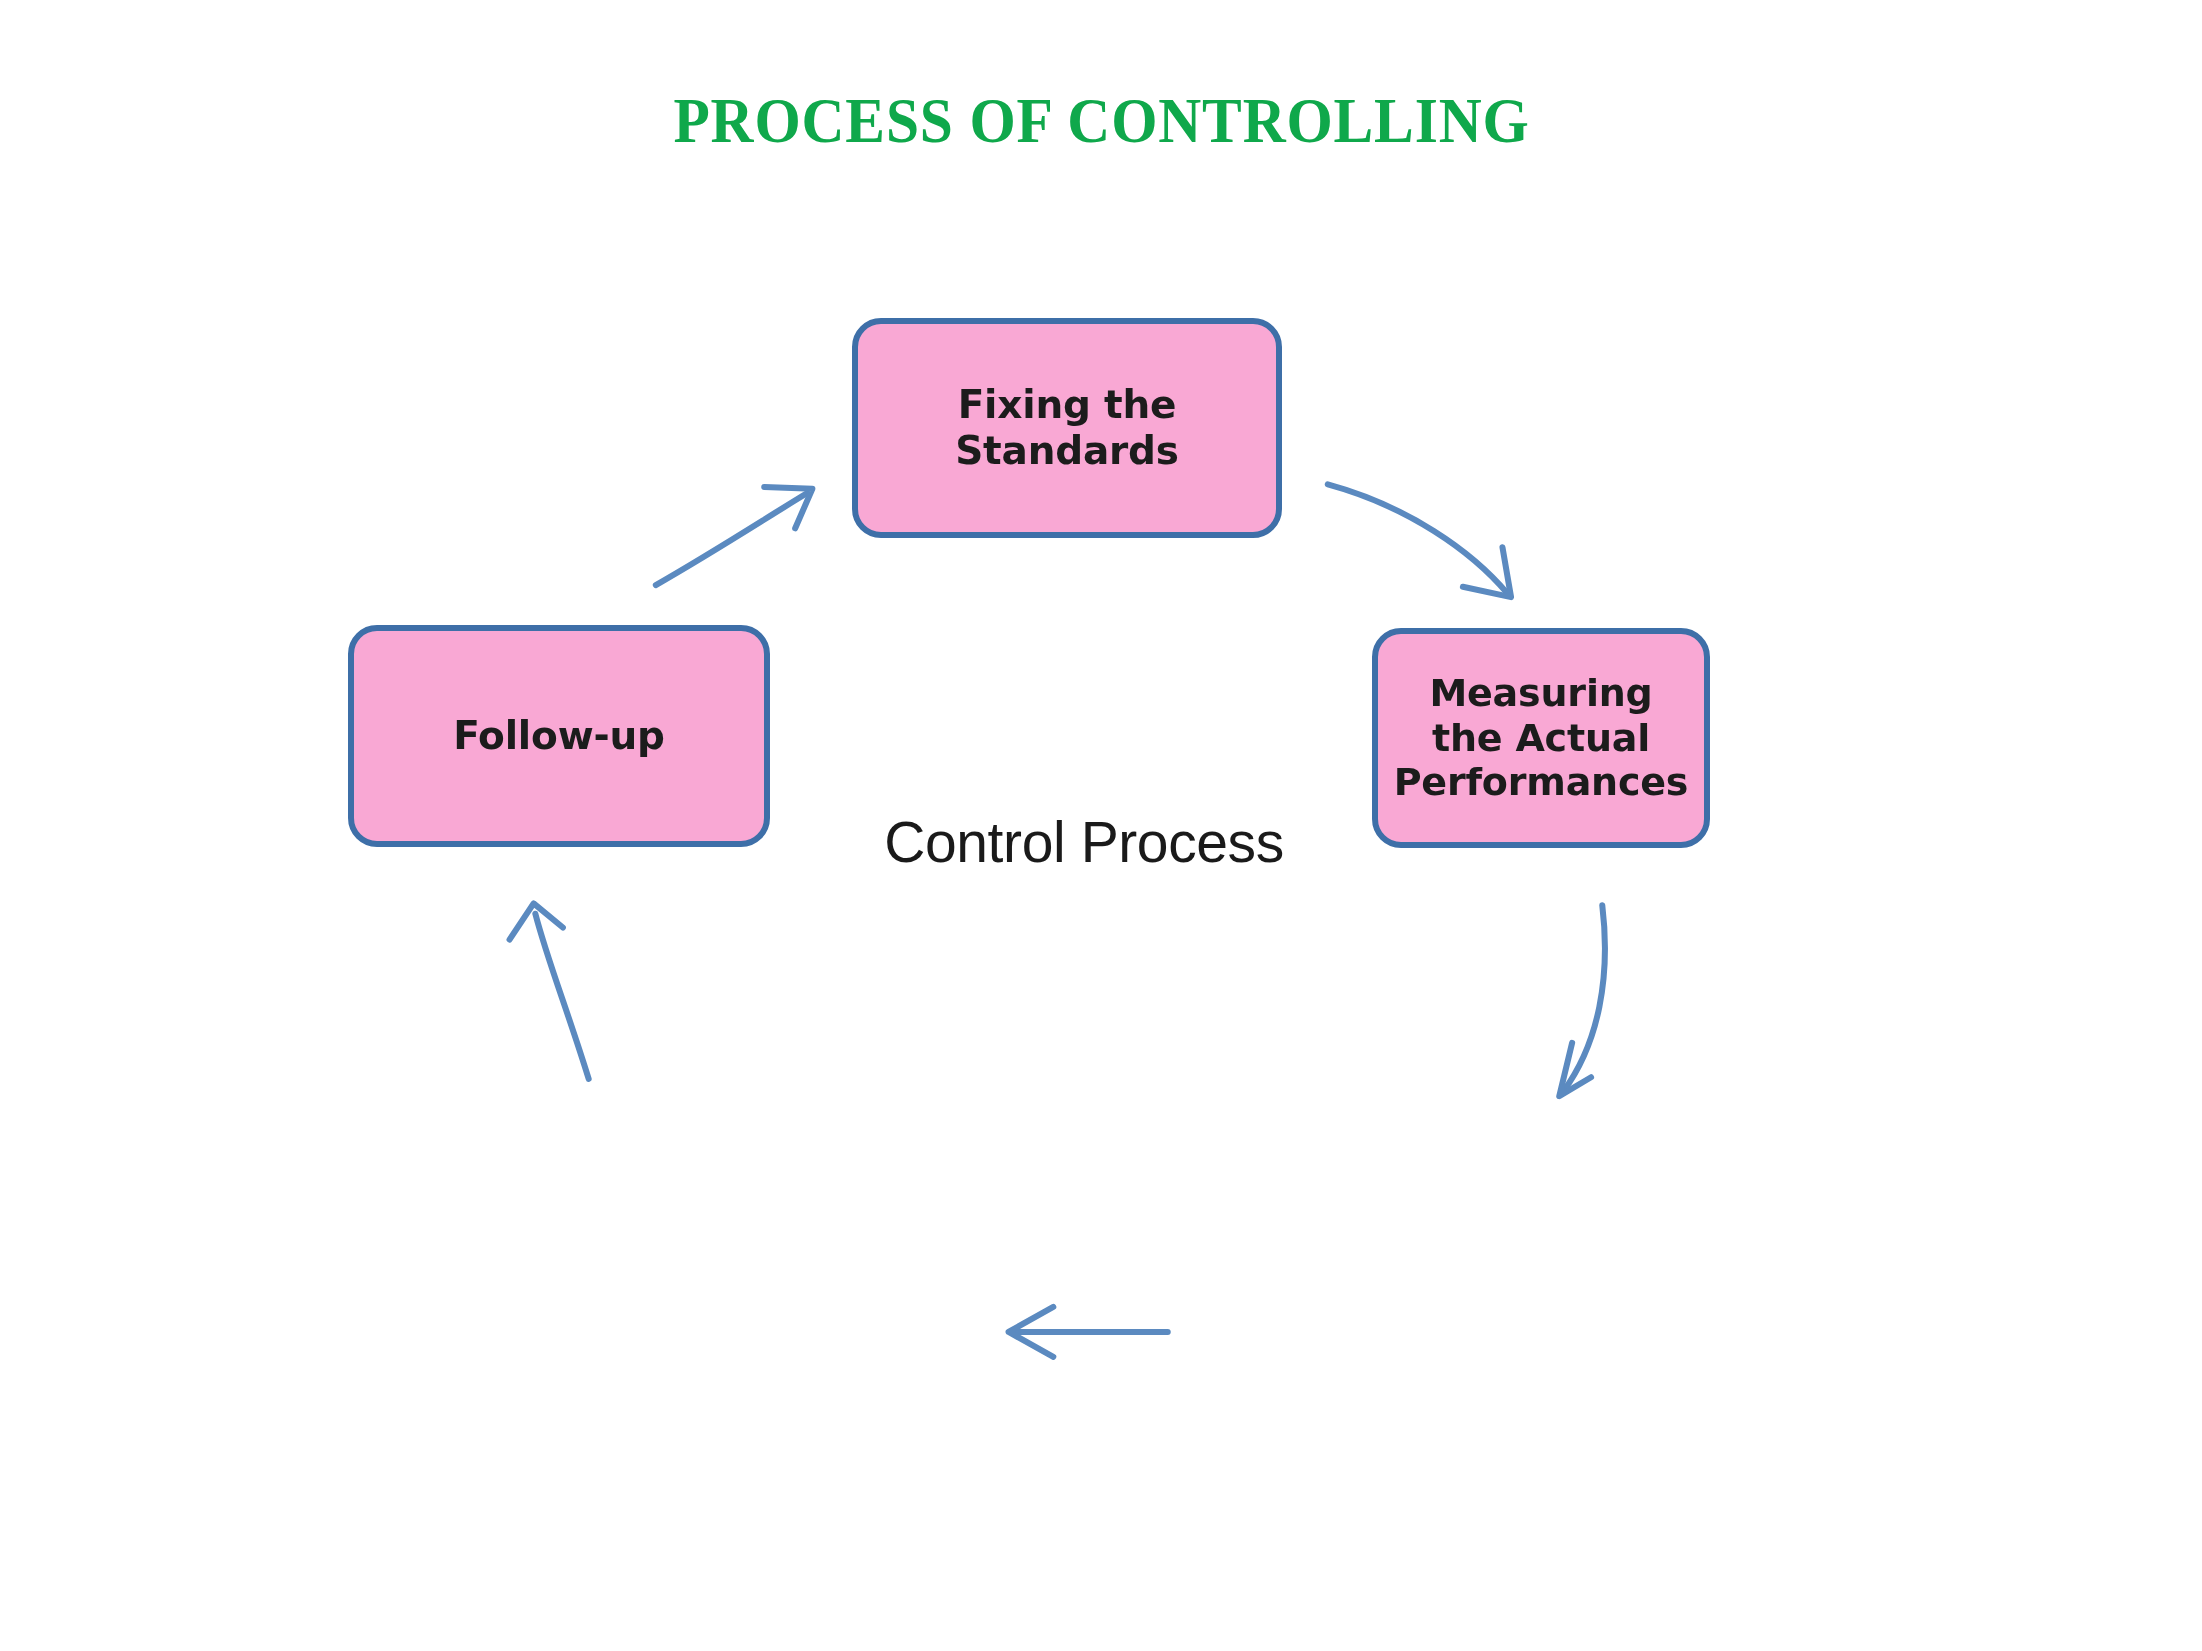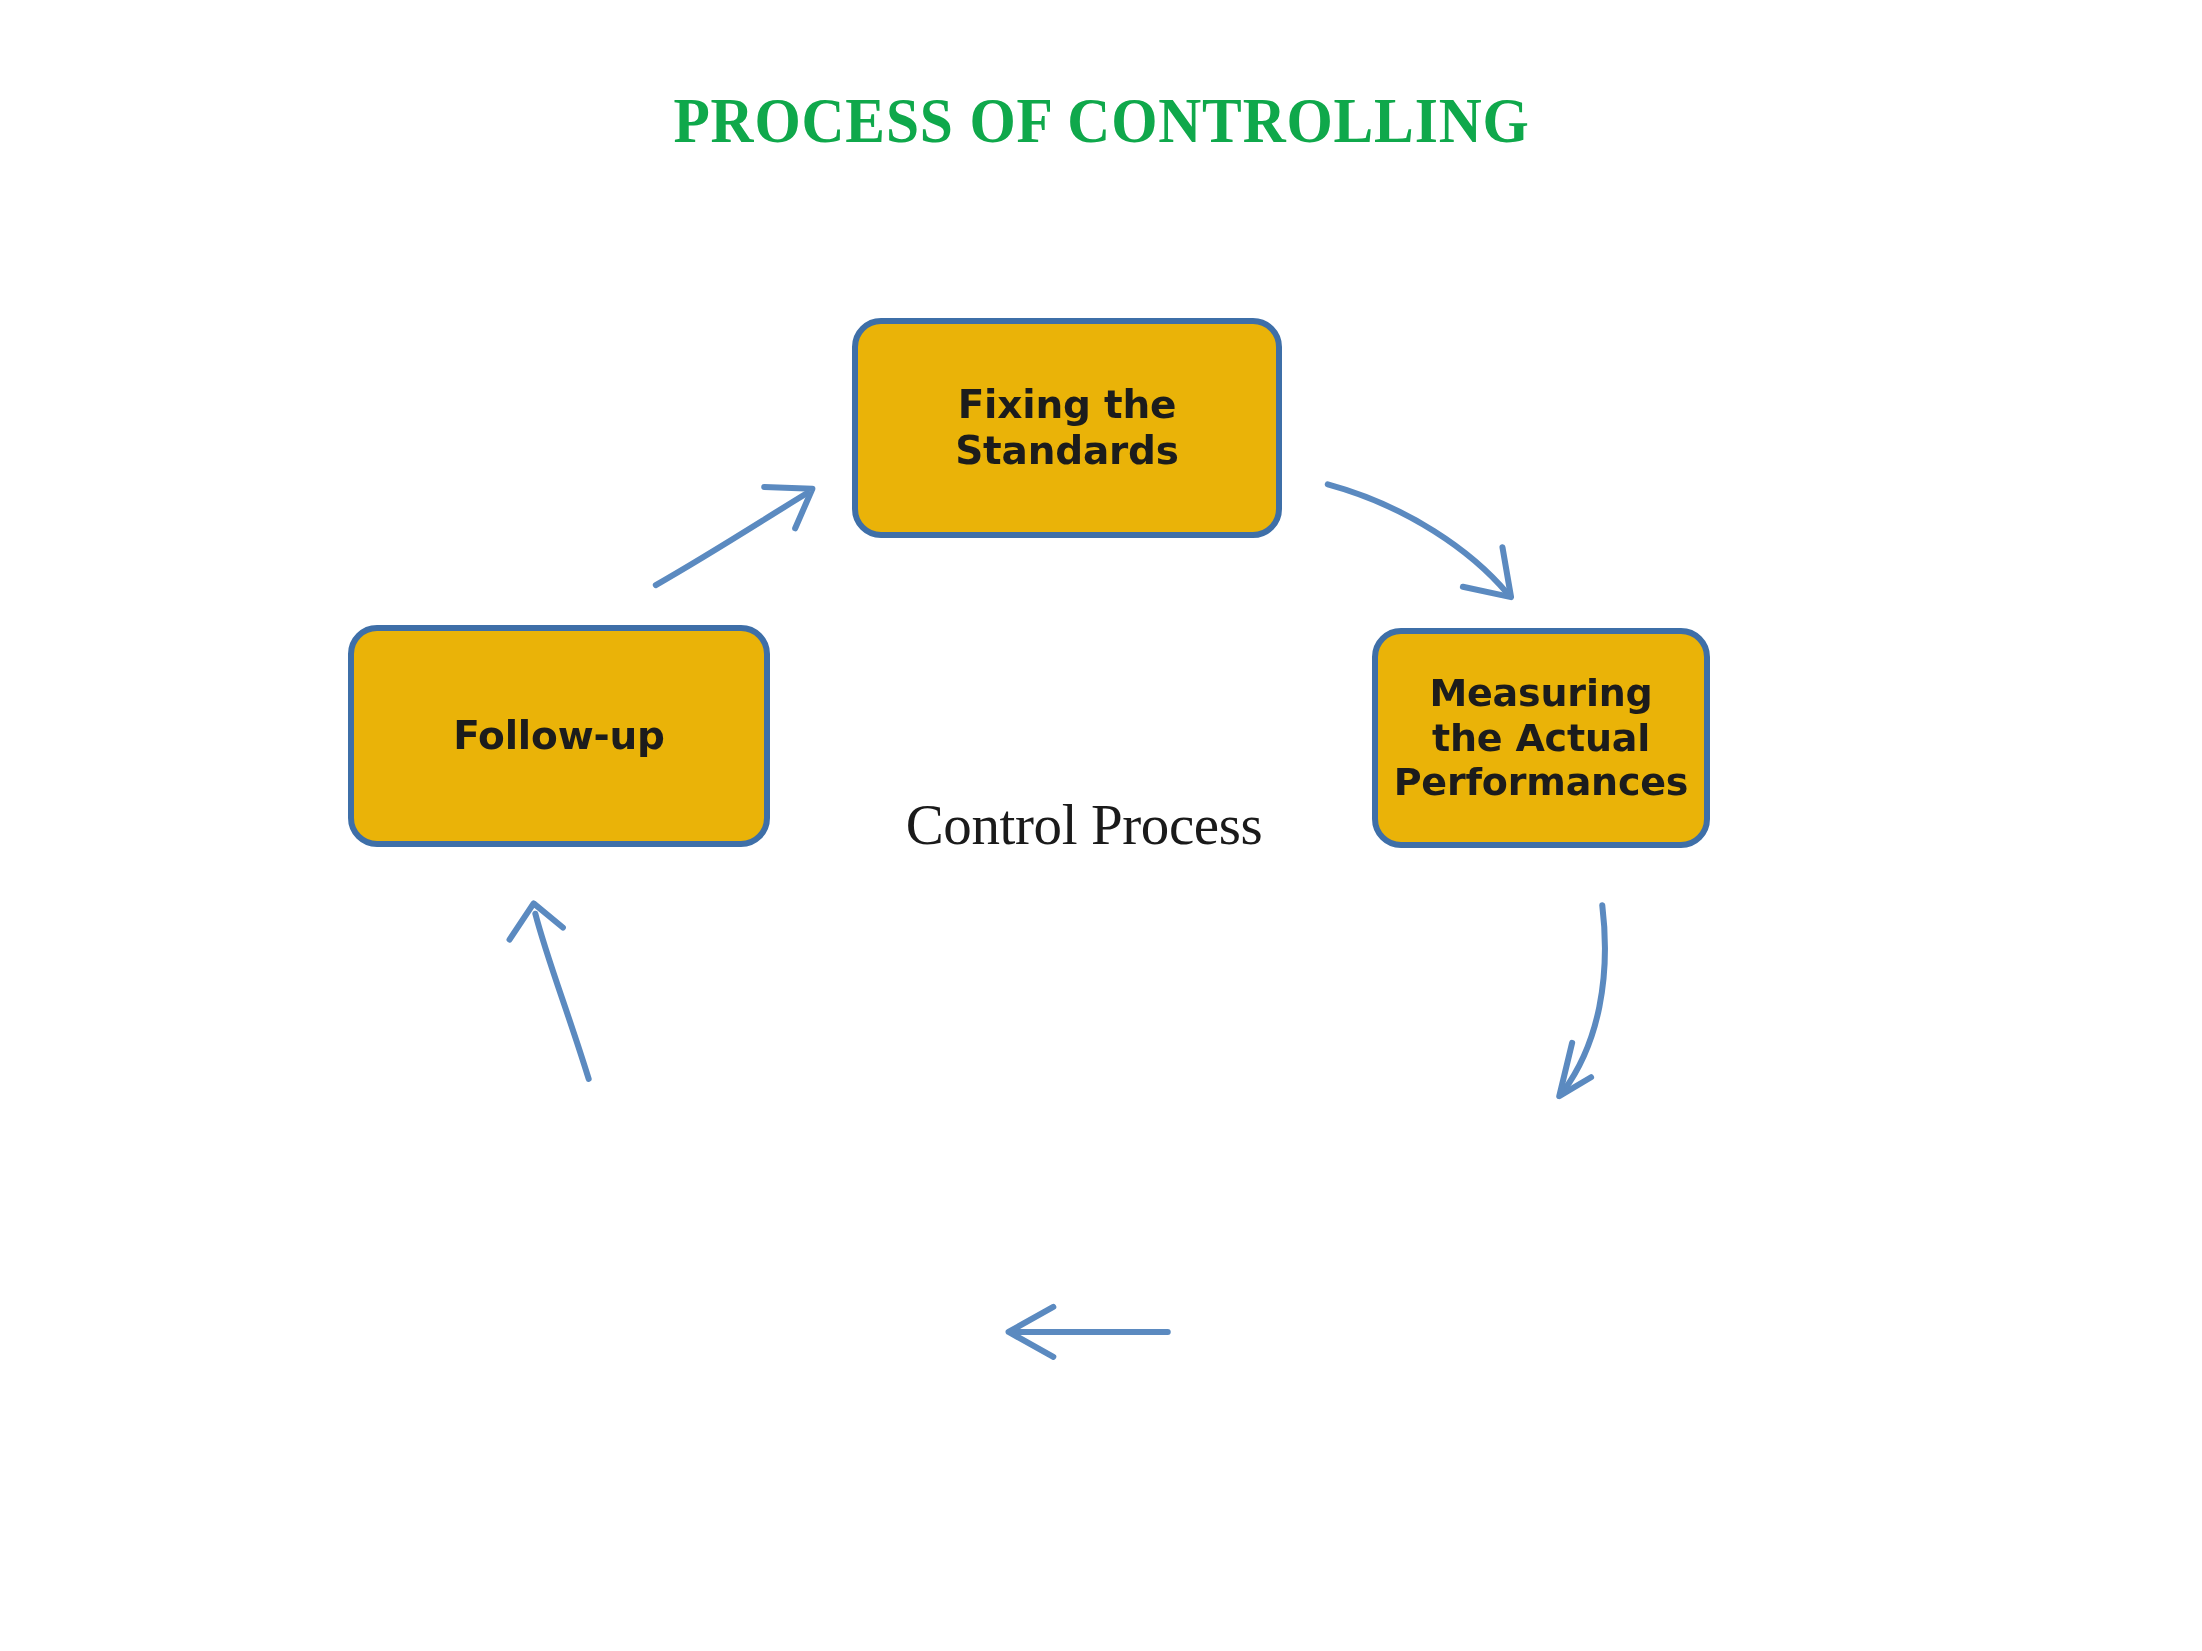--- a/index.html
+++ b/index.html
@@ -37,21 +37,21 @@
     white-space: nowrap;
     line-height: 1.0;
   }
 
   
   .node {
     position: absolute;
     box-sizing: border-box;
     border: 6px solid #3E6FA8;
     border-radius: 29px;
-    background: #eab308;
+    background: #f9a8d4;
     display: flex;
     align-items: center;
     justify-content: center;
     text-align: center;
   }
   .node .label {
     font-family: "DejaVu Sans", "Liberation Sans", sans-serif;
     font-size: 39px;
     font-weight: 600;
     line-height: 1.18;
@@ -67,24 +67,24 @@
   #node-corrective    { left: 549px;  top: 1129px; width: 420px; height: 224px; }
   #node-followup      { left: 348px;  top: 625px;  width: 422px; height: 222px; }
 
   #node-measuring .label { font-size: 38px; }
   #node-comparision .label { font-size: 38px; font-weight: 500; }
 
   
   #center-caption {
     position: absolute;
     left: 740px;
-    top: 792px;
+    top: 809px;
     width: 688px;
     text-align: center;
-    font-family: Liberation Serif, serif;
+    font-family: Liberation Sans, sans-serif;
     font-weight: 400;
     font-size: 57px;
     color: #1A1A1A;
     letter-spacing: -0.4px;
     white-space: nowrap;
   }
 
   
   #arrows {
     position: absolute;

